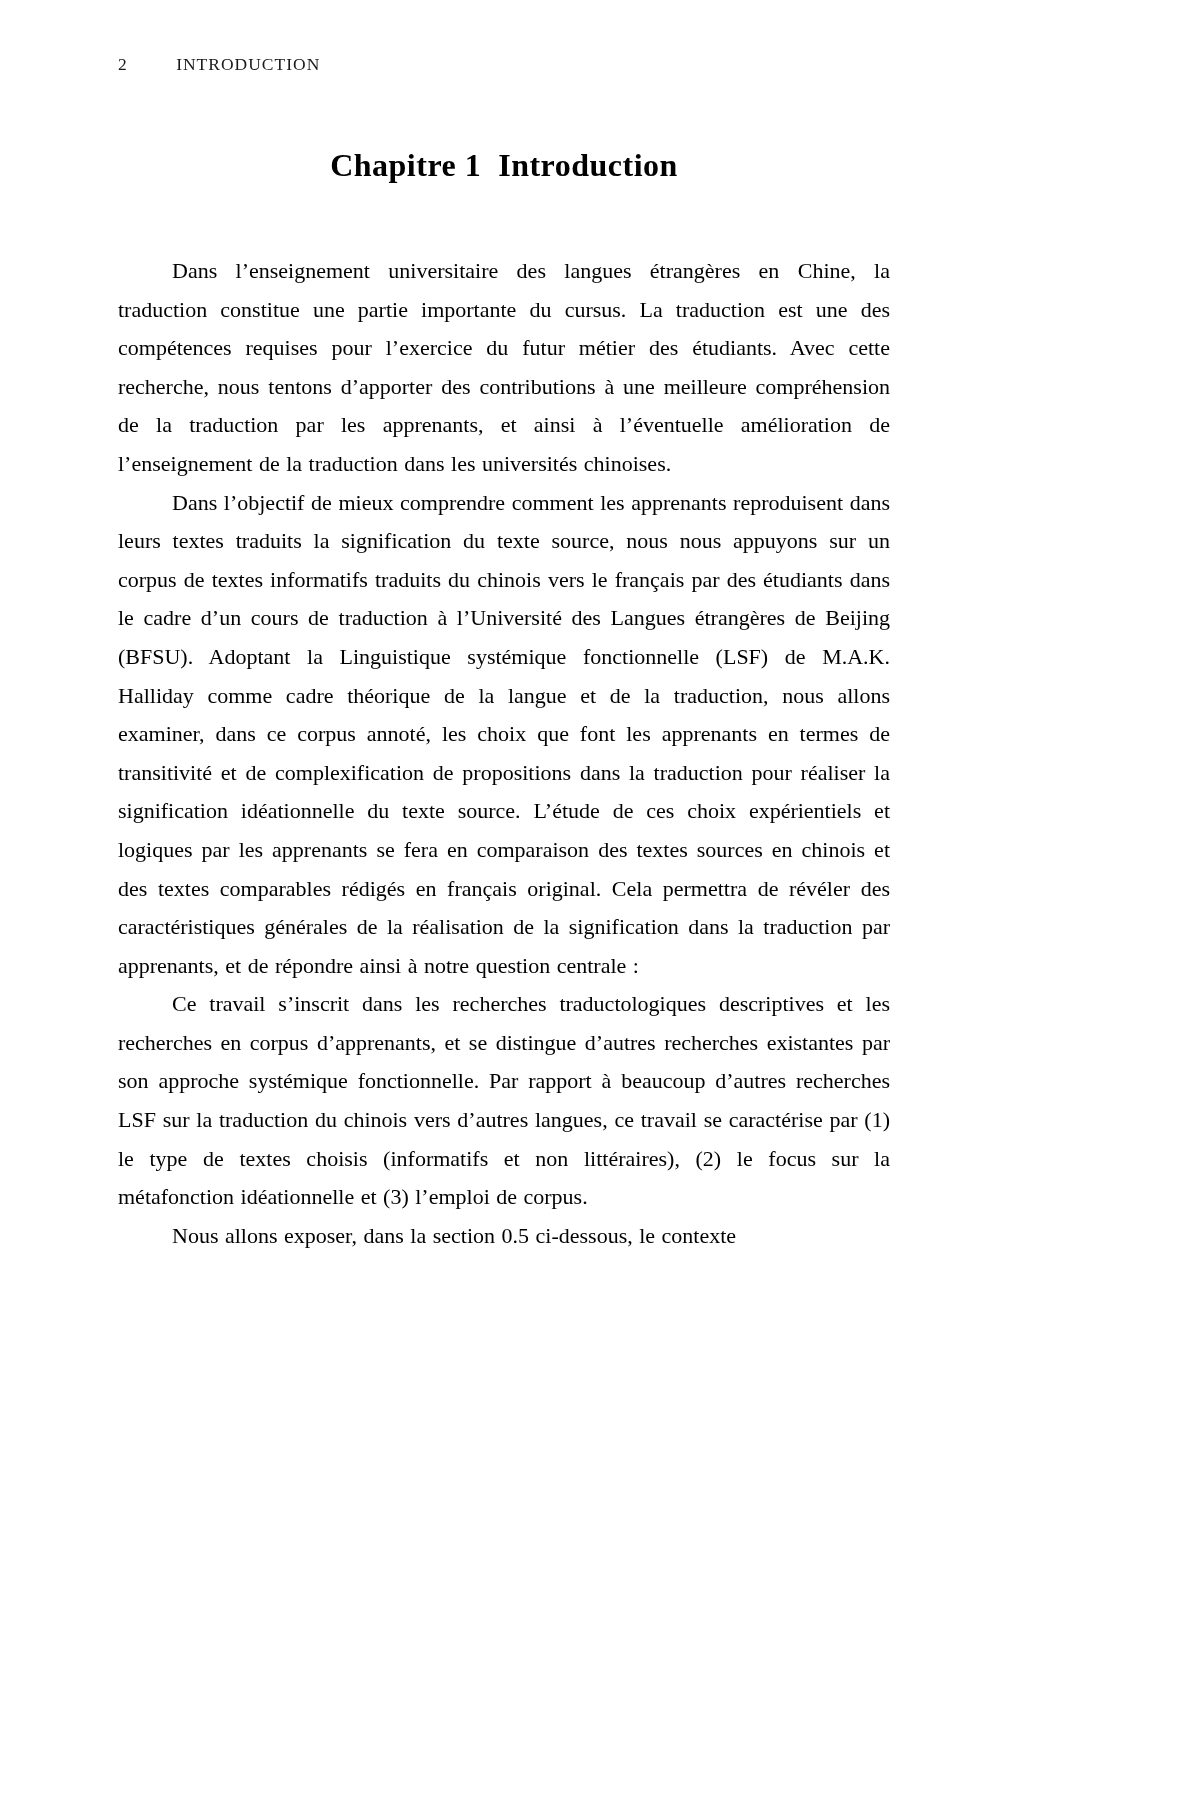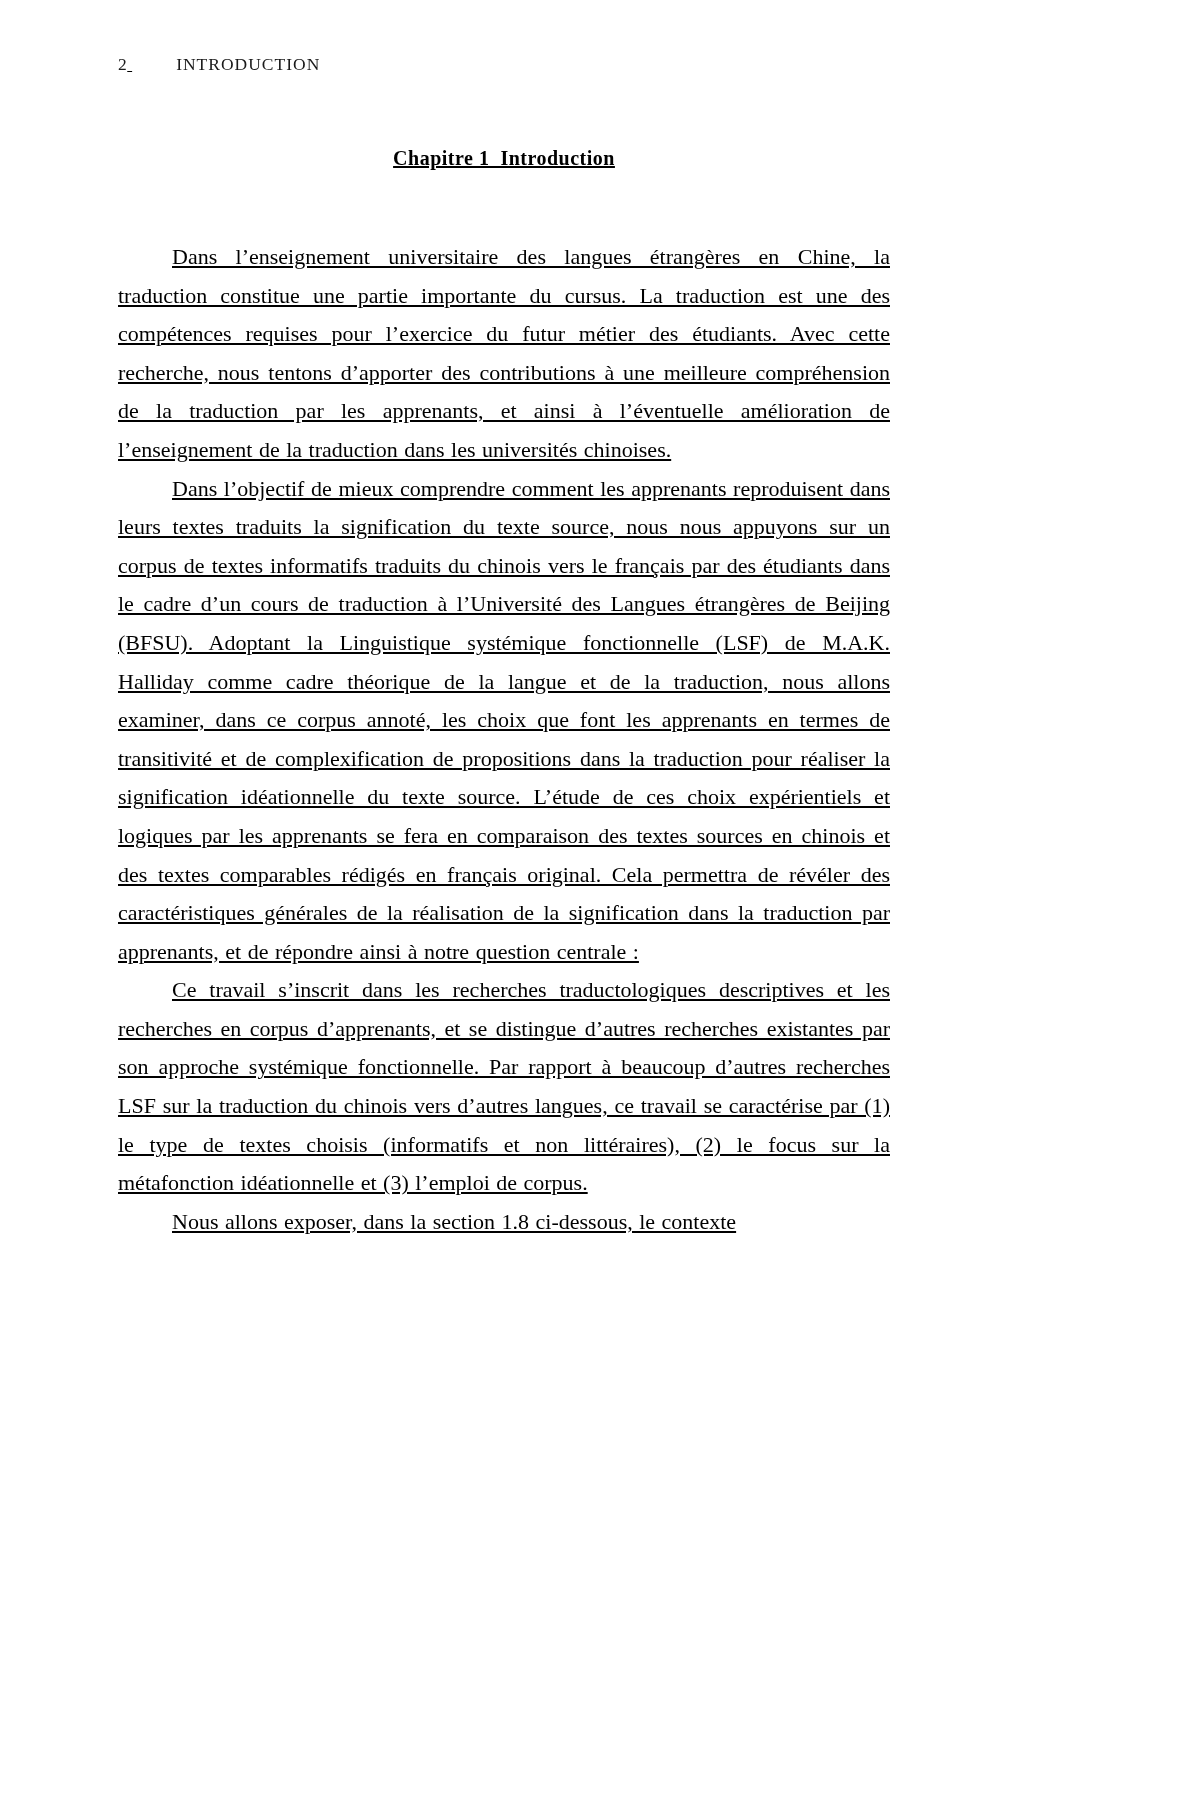--- a/index.html
+++ b/index.html
@@ -10,39 +10,38 @@
   .page {
     position: relative;
     width: 1182px;
     height: 1301px;
     background: #ffffff;
     color: #000000;
     font-family: "Liberation Serif", "DejaVu Serif", serif;
     box-sizing: border-box;
     padding: 54px 292px 15px 118px;
     overflow: hidden;
-    text-decoration: underline;
   }
   .running-head {
     font-size: 17.5px;
     letter-spacing: 0.5px;
     color: #1a1a1a;
   }
   .running-head .page-number {
     display: inline-block;
   }
   .running-head .header-text {
     display: inline-block;
     margin-left: 44px;
     letter-spacing: 1px;
   }
   .chapter-title {
     margin: 72px 0 0 0;
     text-align: center;
-    font-size: 20px;
+    font-size: 32px;
     font-weight: bold;
     white-space: pre-wrap;
     letter-spacing: 0.5px;
   }
   .body-text {
     margin-top: 68px;
   }
   .body-text p {
     margin: 0;
     font-size: 22px;
@@ -64,16 +63,16 @@
     <span class="page-number">2</span>
     <span class="header-text">INTRODUCTION</span>
   </div>
 
   <h1 class="chapter-title">Chapitre 1  Introduction</h1>
 
   <div class="body-text">
     <p>Dans l’enseignement universitaire des langues étrangères en Chine, la traduction constitue une partie importante du cursus. La traduction est une des compétences requises pour l’exercice du futur métier des étudiants. Avec cette recherche, nous tentons d’apporter des contributions à une meilleure compréhension de la traduction par les apprenants, et ainsi à l’éventuelle amélioration de l’enseignement de la traduction dans les universités chinoises.</p>
     <p>Dans l’objectif de mieux comprendre comment les apprenants reproduisent dans leurs textes traduits la signification du texte source, nous nous appuyons sur un corpus de textes informatifs traduits du chinois vers le français par des étudiants dans le cadre d’un cours de traduction à l’Université des Langues étrangères de Beijing (BFSU). Adoptant la Linguistique systémique fonctionnelle (LSF) de M.A.K. Halliday comme cadre théorique de la langue et de la traduction, nous allons examiner, dans ce corpus annoté, les choix que font les apprenants en termes de transitivité et de complexification de propositions dans la traduction pour réaliser la signification idéationnelle du texte source. L’étude de ces choix expérientiels et logiques par les apprenants se fera en comparaison des textes sources en chinois et des textes comparables rédigés en français original. Cela permettra de révéler des caractéristiques générales de la réalisation de la signification dans la traduction par apprenants, et de répondre ainsi à notre question centrale :</p>
     <p>Ce travail s’inscrit dans les recherches traductologiques descriptives et les recherches en corpus d’apprenants, et se distingue d’autres recherches existantes par son approche systémique fonctionnelle. Par rapport à beaucoup d’autres recherches LSF sur la traduction du chinois vers d’autres langues, ce travail se caractérise par (1) le type de textes choisis (informatifs et non littéraires), (2) le focus sur la métafonction idéationnelle et (3) l’emploi de corpus.</p>
-    <p>Nous allons exposer, dans la section 1.8 ci-dessous, le contexte</p>
+    <p>Nous allons exposer, dans la section 0.5 ci-dessous, le contexte</p>
   </div>
 
 </div>
 
 </body></html>

